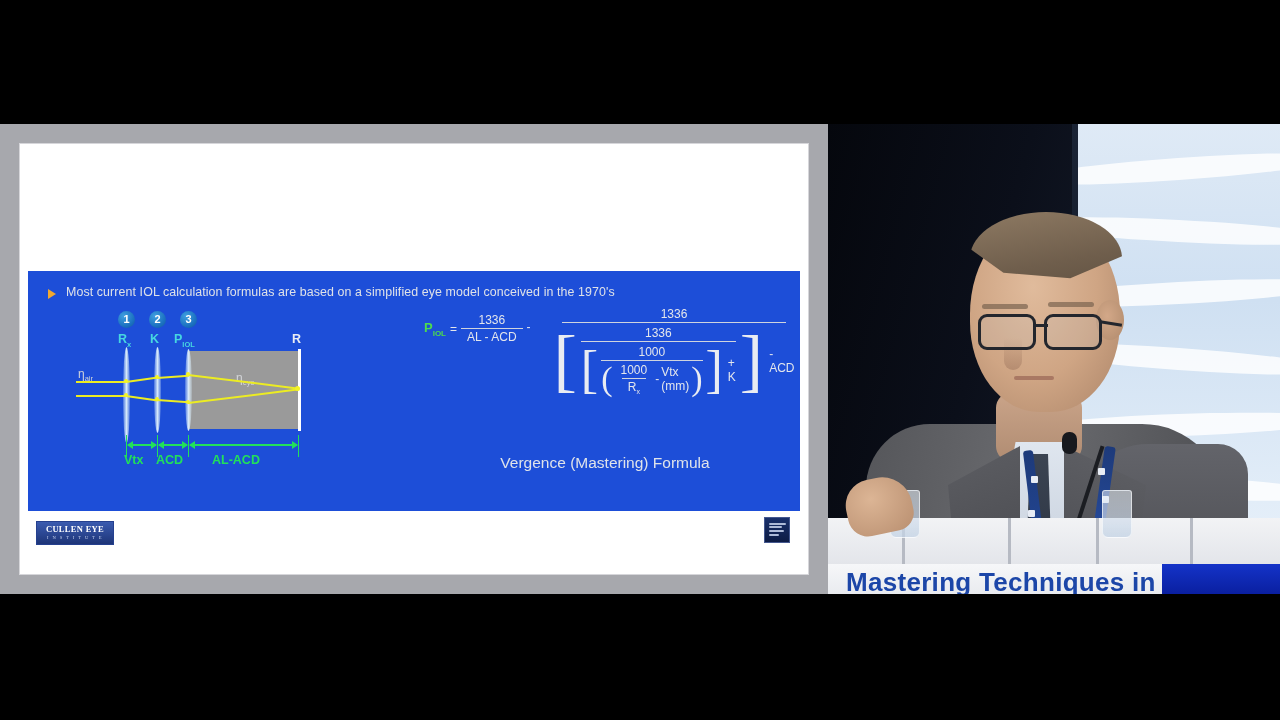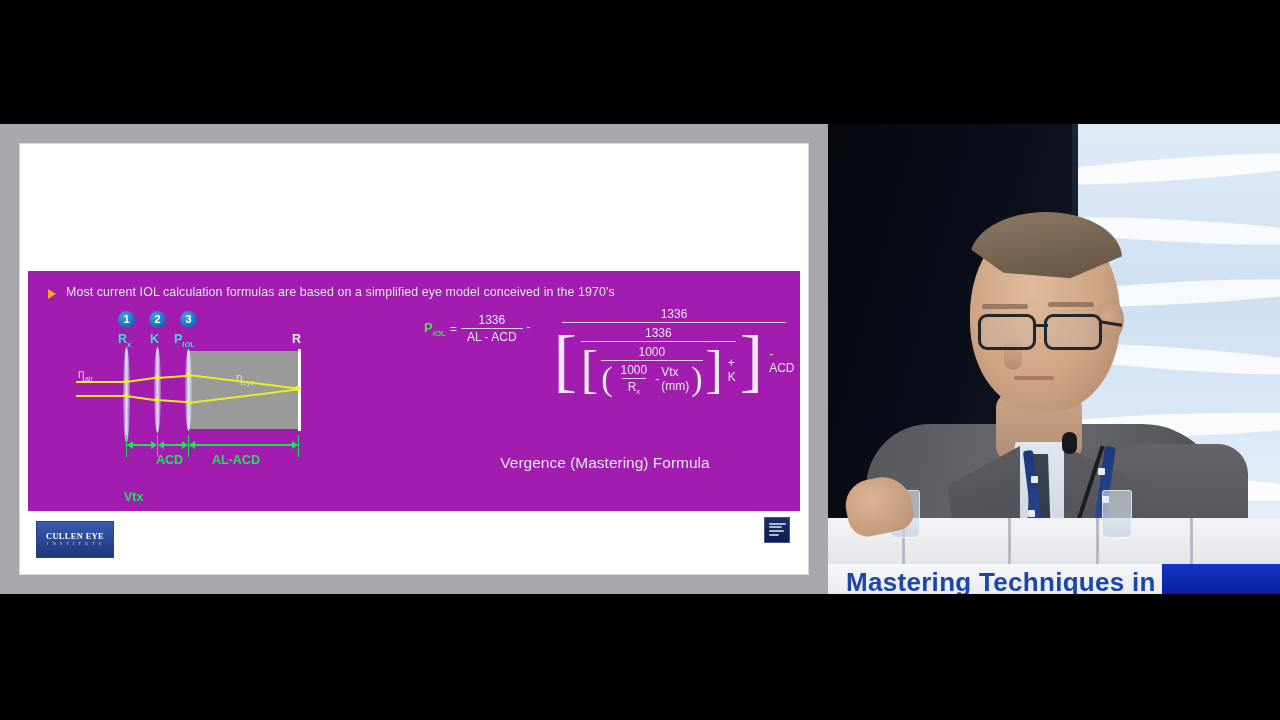--- a/index.html
+++ b/index.html
@@ -33,21 +33,21 @@
         radial-gradient(ellipse 200px 100px at 88% 65%, rgba(255,255,255,.07), rgba(255,255,255,0) 70%),
         linear-gradient(120deg, #7e2b74 0%, #8a2f7d 42%, #6f2466 100%);
   }
   #banner-fade { position:absolute; left:0; bottom:0; width:100%; height:26px;
      background:linear-gradient(to bottom, rgba(124,42,114,0), rgba(160,110,155,.45)); }
   #slide-title { position:absolute; left:22px; bottom:8px; color:#ffffff;
      font-size:47px; font-weight:400; letter-spacing:-0.5px; line-height:1;
      text-shadow:0 1px 2px rgba(0,0,0,.35); white-space:nowrap; }
 
   
-  #content { position:absolute; left:0; top:119px; width:772px; height:240px; background:#a21caf; }
+  #content { position:absolute; left:0; top:119px; width:772px; height:240px; background:#1d4ed8; }
 
   
   #bullet-row { position:absolute; left:20px; top:14px; right:14px; display:flex; align-items:flex-start; gap:10px; }
   #bullet-marker { width:0; height:0; margin-top:4px; flex:0 0 auto;
       border-left:8px solid #f0a830; border-top:5px solid transparent; border-bottom:5px solid transparent; }
   #bullet-text { color:#dfe2e8; font-size:12.4px; line-height:1.25; letter-spacing:.1px; }
 
   
   #diagram { position:absolute; left:48px; top:40px; width:340px; height:185px; }
   .numcircle { position:absolute; width:17px; height:17px; border-radius:50%;
@@ -79,21 +79,21 @@
   .fr .num { padding:0 6px 1px; }
   .fr .den { padding:1px 6px 0; border-top:1.5px solid #cfd4de; }
   .brk { display:inline-block; vertical-align:middle; color:#e9ecf2; font-weight:300; }
   .piol { color:#4ddc4d; font-weight:700; font-size:13px; }
   .piol sub { font-size:8px; }
   #vergence-caption { position:absolute; left:0; right:0; bottom:-2px; text-align:center;
      color:#dfe3ea; font-size:15.5px; }
 
   
   #slide-footer { position:absolute; left:0; top:359px; width:772px; height:55px; background:#ffffff; }
-  #cullen-logo { position:absolute; left:8px; top:10px; width:78px; height:37px;
+  #cullen-logo { position:absolute; left:8px; top:10px; width:78px; height:24px;
      border:1px solid #25408f; background:linear-gradient(180deg,#3a5bb0,#1e3578);
      display:flex; flex-direction:column; align-items:center; justify-content:center; }
   #cullen-top { color:#fff; font-size:8.5px; font-weight:700; letter-spacing:.3px;
      font-family:"Liberation Serif", serif; line-height:1; }
   #cullen-bot { color:#c6d2ee; font-size:4.6px; letter-spacing:1.4px; line-height:1; margin-top:2px;
      font-family:"Liberation Serif", serif; }
   #baylor-logo { position:absolute; right:10px; top:6px; width:26px; height:26px;
      background:linear-gradient(180deg,#19306b,#0d1c45); border:1px solid #44588f;
      display:flex; align-items:center; justify-content:center; }
   #baylor-inner { width:17px; height:15px; display:flex; flex-direction:column; gap:1.5px; }
@@ -241,21 +241,21 @@
 
             <div class="gtick" style="left:50px;  top:124px; height:22px;"></div>
             <div class="gtick" style="left:81px;  top:124px; height:22px;"></div>
             <div class="gtick" style="left:112px; top:124px; height:22px;"></div>
             <div class="gtick" style="left:222px; top:124px; height:22px;"></div>
 
             <div class="garrow" style="left:52px;  top:133px; width:28px;"></div>
             <div class="garrow" style="left:83px;  top:133px; width:28px;"></div>
             <div class="garrow" style="left:114px; top:133px; width:107px;"></div>
 
-            <div class="glabel" style="left:48px;  top:142px;margin-top:37px;">Vtx</div>
+            <div class="glabel" style="left:48px;  top:142px;">Vtx</div>
             <div class="glabel" style="left:80px;  top:142px;">ACD</div>
             <div class="glabel" style="left:136px; top:142px;">AL-ACD</div>
           </div>
 
           <div id="formula">
 
             <div style="position:absolute; left:0; top:8px; display:flex; align-items:center; gap:4px;">
               <span class="piol">P<sub>IOL</sub></span>
               <span>=</span>
               <span class="fr">

